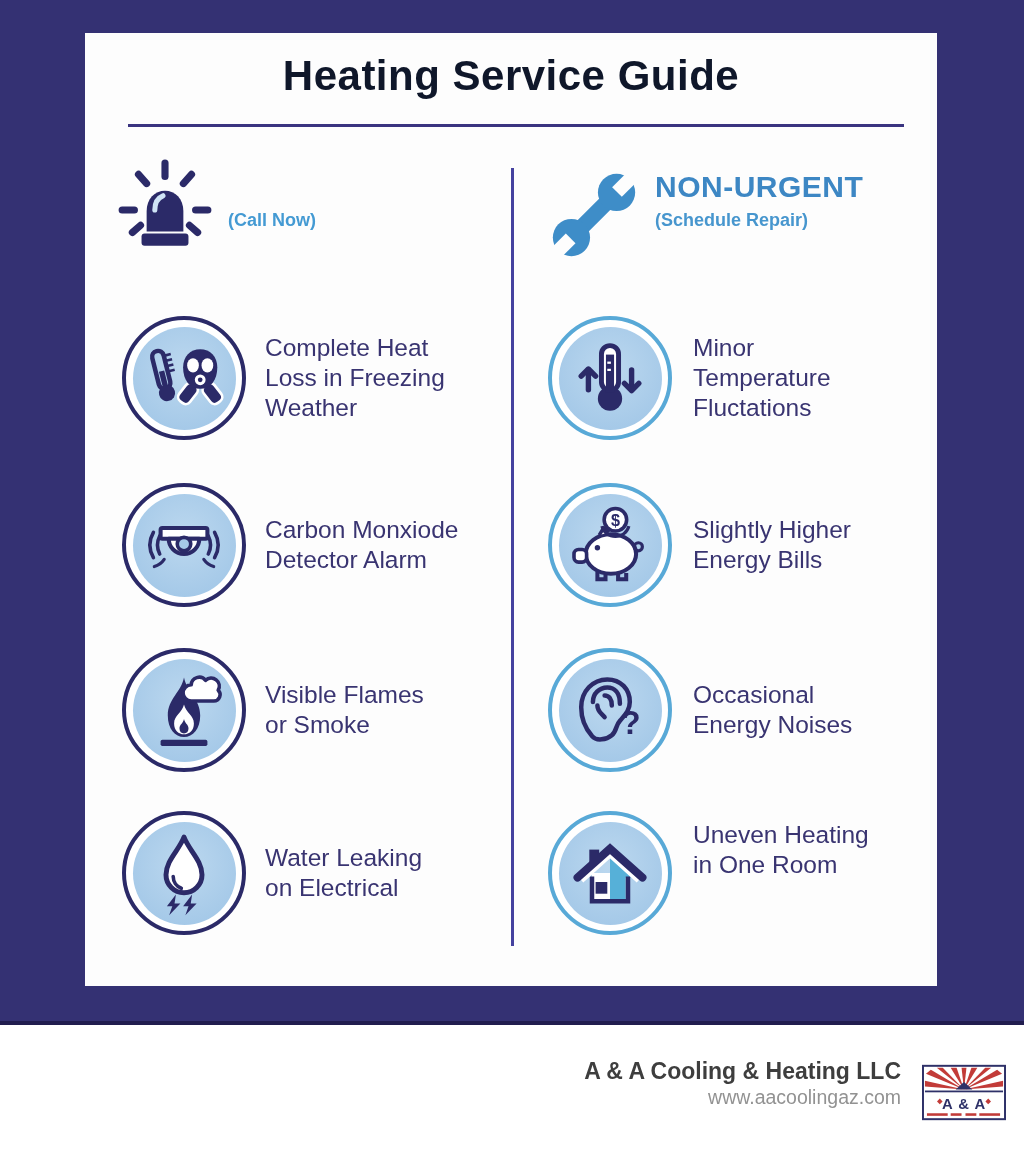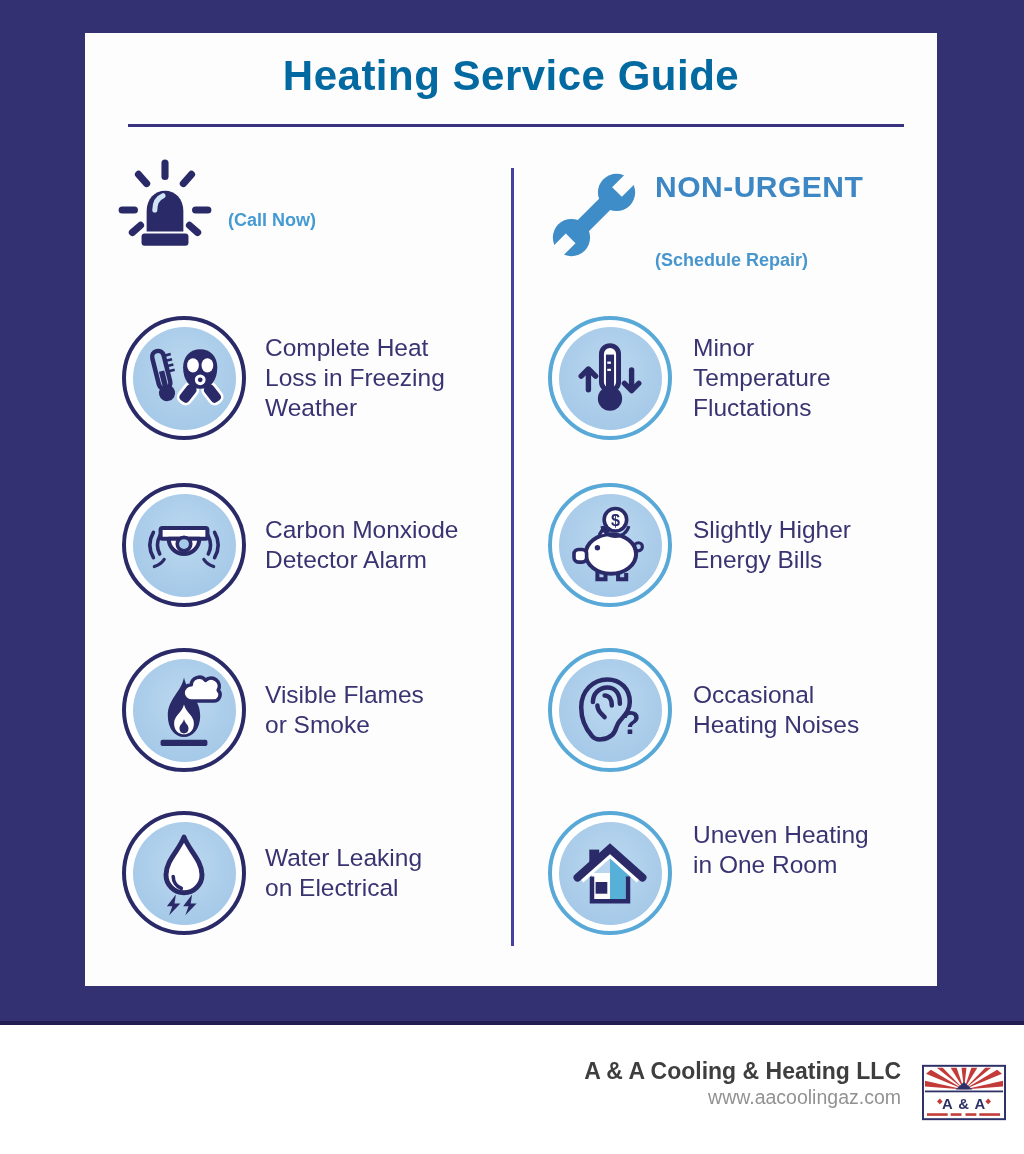--- a/index.html
+++ b/index.html
@@ -4,29 +4,29 @@
 <style>
   html,body { margin:0; padding:0; }
   #canvas {
     position:relative; width:1024px; height:1154px; background:#ffffff;
     font-family:"Liberation Sans", sans-serif; overflow:hidden;
   }
   .frame { position:absolute; left:0; top:0; width:1024px; height:1025px; background:#343173; }
   .frame-edge { position:absolute; left:0; top:1021px; width:1024px; height:4px; background:#211d4f; }
   .card { position:absolute; left:85px; top:33px; width:852px; height:953px; background:#fdfdfd; }
   .page-title { position:absolute; left:85px; top:52px; width:852px; text-align:center;
-    font-size:42px; font-weight:bold; color:#0369a1; letter-spacing:.5px; }
+    font-size:42px; font-weight:bold; color:#0f172a; letter-spacing:.5px; }
   .title-underline { position:absolute; left:128px; top:124px; width:776px; height:3px; background:#3a3480; }
   .divider { position:absolute; left:511px; top:168px; width:3px; height:778px; background:#45429f; }
   .col-heading { position:absolute; font-size:30px; font-weight:bold; letter-spacing:.5px; }
   .col-subheading { position:absolute; font-size:18px; font-weight:bold; }
   .heading-navy { color:#2f2b66; }
   .sub-blue1 { color:#449ad3; }
   .heading-blue { color:#3d87c4; }
-  .sub-blue2 { color:#4796ce;margin-top:40px; }
+  .sub-blue2 { color:#4796ce; }
   .header-icon { position:absolute; }
   .circle { position:absolute; width:124px; height:124px; border-radius:50%;
     background:#ffffff; box-sizing:border-box; }
   .circle.navy { border:4.5px solid #2b2a68; }
   .circle.blue { border:4px solid #58a9d7; }
   .disc { position:absolute; inset:6.5px; border-radius:50%;
     background:radial-gradient(circle at 50% 42%, #bcd8ef 0%, #a5c9e8 75%); }
   .icon-svg { position:absolute; inset:13px; width:auto; height:auto; }
   .item-label { position:absolute; transform:translateY(-50%); font-size:24.5px; line-height:30px;
     color:#393471; white-space:pre-line; font-weight:500; }
@@ -189,21 +189,21 @@
       <g fill="none" stroke="#2b2a68" stroke-width="5" stroke-linecap="round">
         <path d="M30 79 C23 71 18 59 18 47 C18 29 31 16 47 16 C62 16 72 27 72 41 C72 51 66 56 61 62 C56 67 58 73 52 78 C46 83 35 85 30 79 Z"></path>
         <path d="M61 43 C61 31 55 25 47 25 C38 25 31 32 31 41"></path>
         <path d="M52 45 C52 38 49 34 44 34"></path>
         <path d="M36 45 C36 52 41 54 44 58"></path>
       </g>
       <text x="73" y="77" font-size="36" font-weight="bold" fill="#2b2a68" text-anchor="middle">?</text>
     </svg>
   </div>
   <div class="item-label" style="left:693px;top:710px">Occasional
-Heating Noises</div>
+Energy Noises</div>
 
   <div class="circle blue" style="left:548px;top:811px">
     <div class="disc"></div>
     <svg class="icon-svg" viewBox="0 0 100 100">
       <path d="M30 50 H70 V82 H30 Z" fill="#ffffff"></path>
       <path d="M50 32 L76 55 L67.5 55 L67.5 79 L50 79 Z" fill="#56b0d8"></path>
       <path d="M30 54 V81.5 H70 V54" fill="none" stroke="#2b2a68" stroke-width="5"></path>
       <rect x="34" y="60" width="13" height="13" fill="#2b2a68"></rect>
       <rect x="27" y="24" width="11" height="18" fill="#2b2a68"></rect>
       <path d="M18 58 L50 29 L82 58" fill="none" stroke="#ffffff" stroke-width="7"></path>

